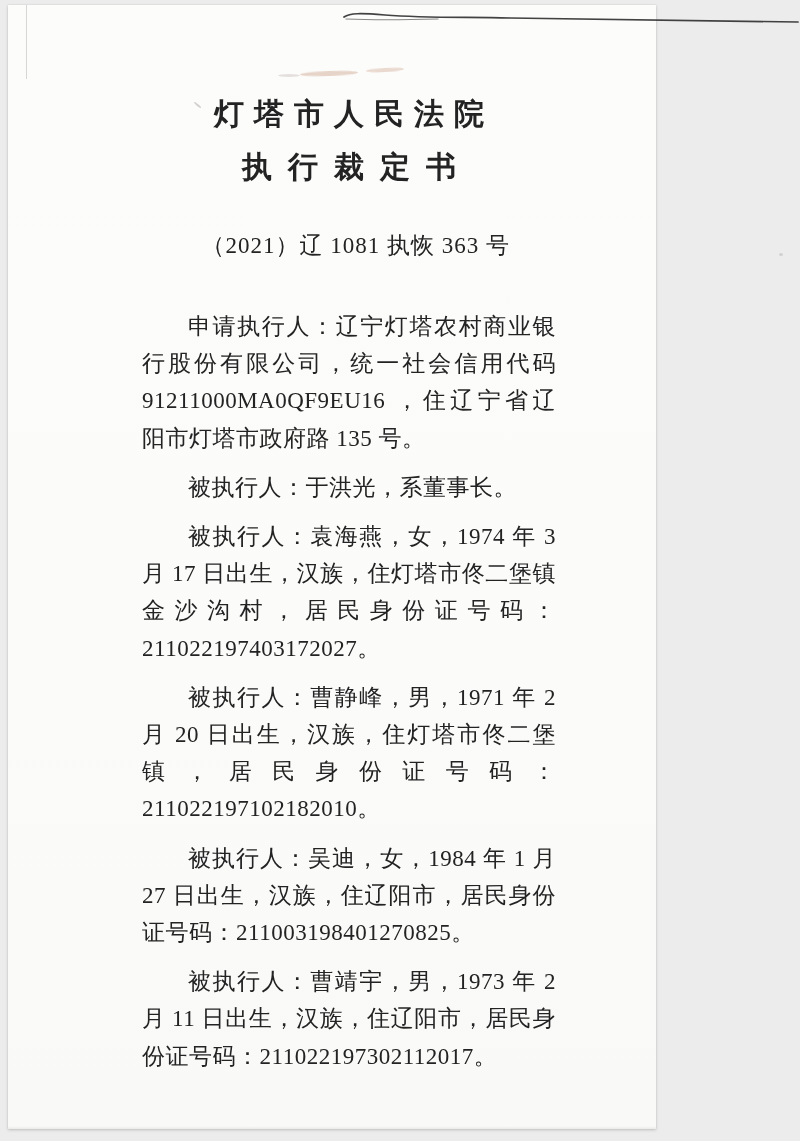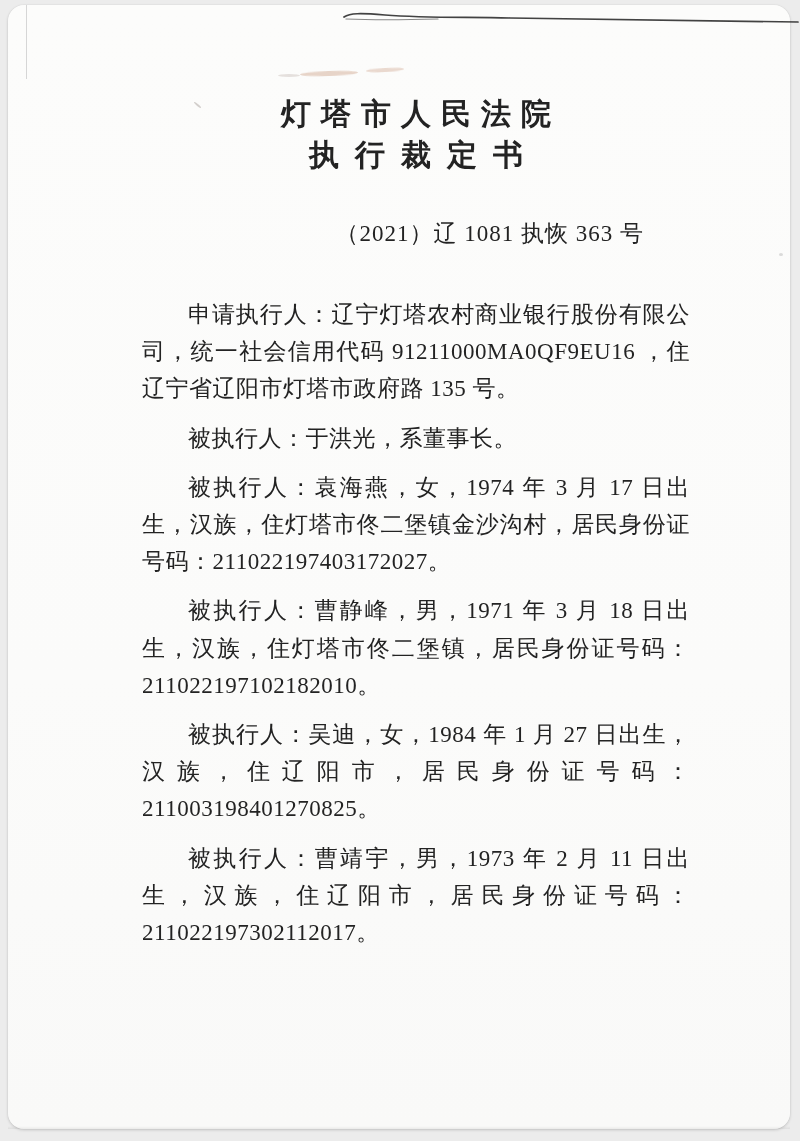--- a/index.html
+++ b/index.html
@@ -11,45 +11,44 @@
     height: 1141px;
     background: #ececec;
     position: relative;
     overflow: hidden;
     font-family: "Liberation Serif", "DejaVu Serif", serif;
   }
   .page {
     position: absolute;
     left: 8px;
     top: 5px;
-    width: 782px;
+    width: 648px;
     height: 1124px;
     background: linear-gradient(180deg, #fcfcfb 0%, #fbfbfa 60%, #f9f9f8 100%);
     box-shadow: 0 1px 3px rgba(0,0,0,0.18), 0 0 1px rgba(0,0,0,0.12);
-    border-radius: 16px;
   }
   .content {
     position: absolute;
     left: 122px;
     right: 88px;
     top: 0;
     color: #232323;
   }
   .court-name {
     margin: 90px 0 0 0;
     text-align: center;
     font-size: 30px;
     font-weight: 600;
     line-height: 38px;
     letter-spacing: 10px;
     padding-left: 10px; 
     white-space: nowrap;
   }
   .doc-type {
-    margin: 3px;
+    margin: 15px;
     text-align: center;
     font-size: 30px;
     font-weight: 600;
     line-height: 38px;
     letter-spacing: 16px;
     padding-left: 16px;
     white-space: nowrap;
   }
   .case-no {
     margin-top: 44px;
@@ -166,18 +165,18 @@
 
   <div class="content">
     <h1 class="court-name">灯塔市人民法院</h1>
     <h2 class="doc-type">执行裁定书</h2>
     <div class="case-no">（2021）辽 1081 执恢 363 号</div>
 
     <div class="body-text">
       <p>申请执行人：辽宁灯塔农村商业银行股份有限公司，统一社会信用代码 91211000MA0QF9EU16 ，住辽宁省辽阳市灯塔市政府路 135 号。</p>
       <p>被执行人：于洪光，系董事长。</p>
       <p>被执行人：袁海燕，女，1974 年 3 月 17 日出生，汉族，住灯塔市佟二堡镇金沙沟村，居民身份证号码：211022197403172027。</p>
-      <p>被执行人：曹静峰，男，1971 年 3 月 18 日出生，汉族，住灯塔市佟二堡镇，居民身份证号码：211022197102182010。</p>
+      <p>被执行人：曹静峰，男，1971 年 2 月 20 日出生，汉族，住灯塔市佟二堡镇，居民身份证号码：211022197102182010。</p>
       <p>被执行人：吴迪，女，1984 年 1 月 27 日出生，汉族，住辽阳市，居民身份证号码：211003198401270825。</p>
       <p>被执行人：曹靖宇，男，1973 年 2 月 11 日出生，汉族，住辽阳市，居民身份证号码：211022197302112017。</p>
     </div>
   </div>
 </div>
 
 </body></html>

